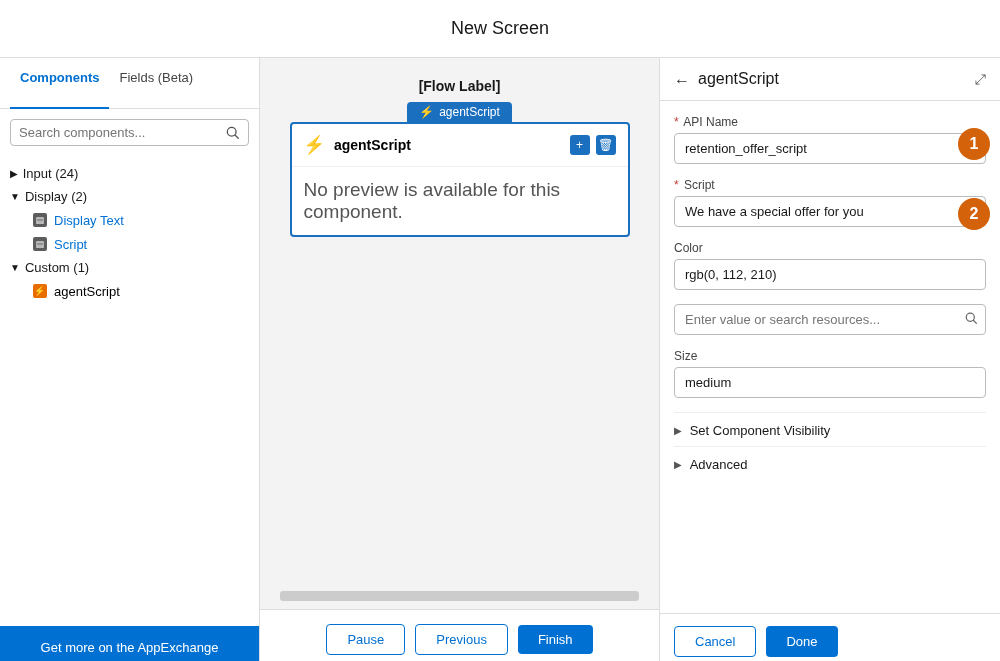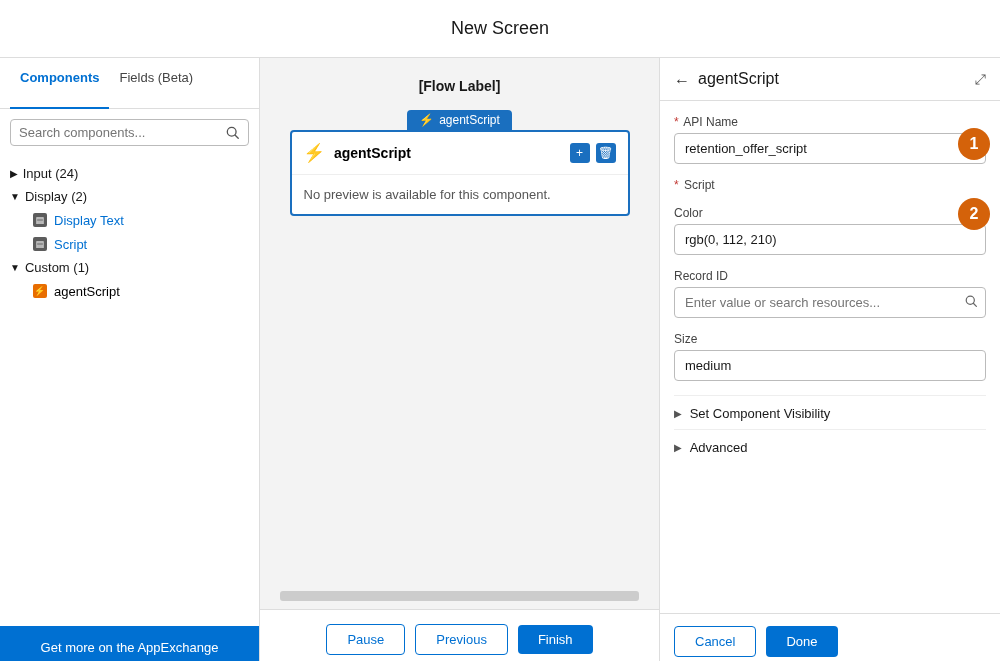--- a/index.html
+++ b/index.html
@@ -114,21 +114,21 @@
       flex-direction: column;
       border-right: 1px solid #ddd;
     }
     .flow-canvas {
       flex: 1;
       padding: 20px;
       overflow: auto;
       display: flex;
       flex-direction: column;
       align-items: center;
-      gap: 16px;
+      gap: 8px;
     }
     .flow-label {
       font-weight: 700;
       font-size: 14px;
       color: #181818;
     }
     .component-tab-indicator {
       background: #1a6fbf;
       color: #fff;
       font-size: 12px;
@@ -170,21 +170,21 @@
       width: 20px;
       height: 20px;
       font-size: 12px;
       cursor: pointer;
       display: flex;
       align-items: center;
       justify-content: center;
     }
     .component-card-body {
       padding: 12px;
-      font-size: 13px;
+      font-size: 19px;
       color: #555;
     }
     .nav-buttons {
       display: flex;
       gap: 10px;
       align-items: center;
       justify-content: center;
       padding: 14px;
       background: #fff;
       border-top: 1px solid #ddd;
@@ -417,29 +417,29 @@
           <span>API Name</span>
         </div>
         <input class="field-input" type="text" value="retention_offer_script" style="">
       </div>
 
       <div class="field-group">
         <div class="field-label">
           <span class="required">*</span>
           <span>Script</span>
         </div>
+        <input class="field-input" type="text" value="We have a special offer for you" style="">
       </div>
 
       <div class="field-group">
         <div class="field-label">Color</div>
         <input class="field-input" type="text" value="rgb(0, 112, 210)" style="">
       </div>
 
       <div class="field-group">
-        <div class="field-label">Record ID</div>
         <div class="search-field-wrapper">
           <input class="field-input" type="text" placeholder="Enter value or search resources..." style="">
           <span class="search-field-icon">
             <svg width="13" height="13" viewBox="0 0 16 16" fill="none">
               <circle cx="6.5" cy="6.5" r="5" stroke="#666" stroke-width="1.5"></circle>
               <line x1="10.5" y1="10.5" x2="14" y2="14" stroke="#666" stroke-width="1.5" stroke-linecap="round"></line>
             </svg>
           </span>
         </div>
       </div>

